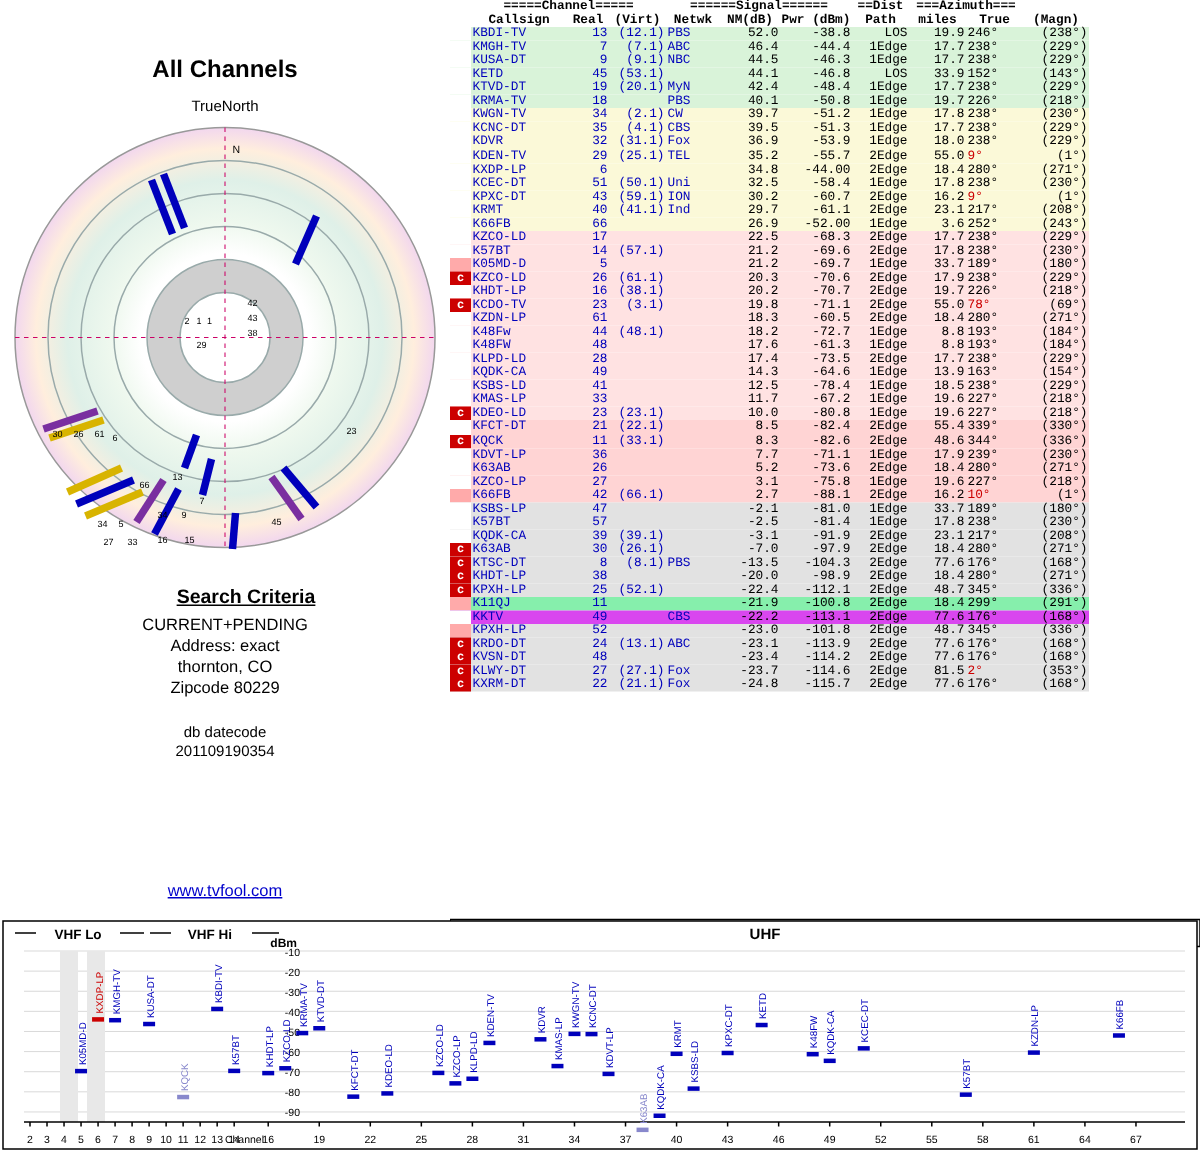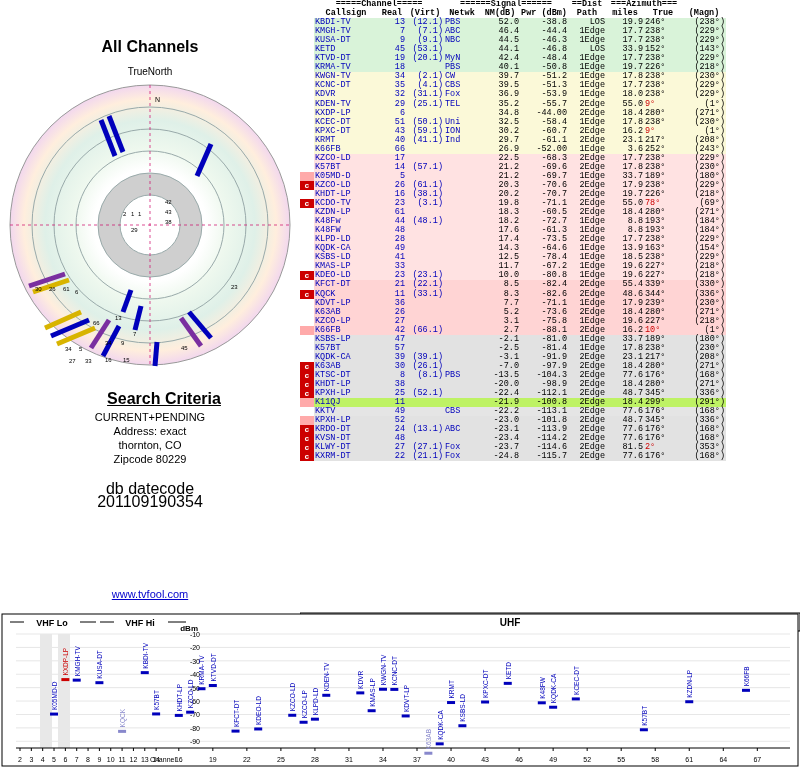--- a/index.html
+++ b/index.html
@@ -1,23 +1,23 @@
 <!DOCTYPE html>
 <html><head>
 <meta charset="utf-8">
 <style>
   html,body{margin:0;padding:0;}
   body{width:800px;height:768px;background:#ffffff;font-family:"Liberation Sans",sans-serif;font-size:10px;color:#000;overflow:hidden;position:relative;}
   .left-pane{position:absolute;left:0;top:0;width:300px;height:610px;}
   .title{position:absolute;left:0;top:38px;width:300px;text-align:center;font-size:16px;font-weight:bold;}
   .truenorth{position:absolute;left:0;top:66px;width:300px;text-align:center;font-size:10px;}
   .polar-wrap{position:absolute;left:5px;top:80px;width:290px;height:290px;}
-  .search-head{position:absolute;left:0;top:390px;width:328px;text-align:center;font-size:16px;font-weight:bold;text-decoration:underline;}
+  .search-head{position:absolute;left:0;top:390px;width:328px;text-align:center;font-size:13px;font-weight:bold;text-decoration:underline;}
   .search-body{position:absolute;left:0;top:410px;width:300px;text-align:center;font-size:11px;line-height:14px;}
-  .dbdate{position:absolute;left:0;top:482px;width:300px;text-align:center;font-size:16px;line-height:13px;}
+  .dbdate{position:absolute;left:0;top:482px;width:300px;text-align:center;font-size:10px;line-height:13px;}
   .tvfool{position:absolute;left:0;top:588px;width:300px;text-align:center;font-size:11px;color:#0000cc;text-decoration:underline;}
 
   
   .tbl-wrap{position:absolute;left:300px;top:0;width:500px;height:523px;}
   table.main{border-collapse:collapse;font-family:"Liberation Mono",monospace;font-size:8.5px;}
   table.main td{padding:0 1px;white-space:nowrap;line-height:9.05px;height:9.05px;}
   .grp{font-family:"Liberation Mono",monospace;font-size:8.5px;font-weight:bold;text-align:center;}
   .hdr td{font-weight:bold;text-align:center;font-size:8.5px;}
   .c-cs{width:62px;text-align:left;padding-left:4px;}
   .c-real{width:26px;text-align:right;}
@@ -701,34 +701,34 @@
           <td class="c-real blue">25</td>
           <td class="c-virt blue">(52.1)</td>
           <td class="c-net blue"></td>
           <td class="c-nm">-22.4</td>
           <td class="c-pwr">-112.1</td>
           <td class="c-path">2Edge</td>
           <td class="c-dist">48.7</td>
           <td class="c-true">345°</td>
           <td class="c-mag">(336°)</td>
         </tr>
-        <tr style="background: #bef264;">
+        <tr style="background: #86efac;">
           <td class="c-warn w-adj"></td>
           <td class="c-cs blue">K11QJ</td>
           <td class="c-real blue">11</td>
           <td class="c-virt blue"></td>
           <td class="c-net blue"></td>
           <td class="c-nm">-21.9</td>
           <td class="c-pwr">-100.8</td>
           <td class="c-path">2Edge</td>
           <td class="c-dist">18.4</td>
           <td class="c-true">299°</td>
           <td class="c-mag">(291°)</td>
         </tr>
-        <tr style="background: #e5e5e5;">
+        <tr style="background: #d946ef;">
           <td class="c-warn" style="background: rgb(255, 255, 255);"></td>
           <td class="c-cs blue">KKTV</td>
           <td class="c-real blue">49</td>
           <td class="c-virt blue"></td>
           <td class="c-net blue">CBS</td>
           <td class="c-nm">-22.2</td>
           <td class="c-pwr">-113.1</td>
           <td class="c-path">2Edge</td>
           <td class="c-dist">77.6</td>
           <td class="c-true">176°</td>

